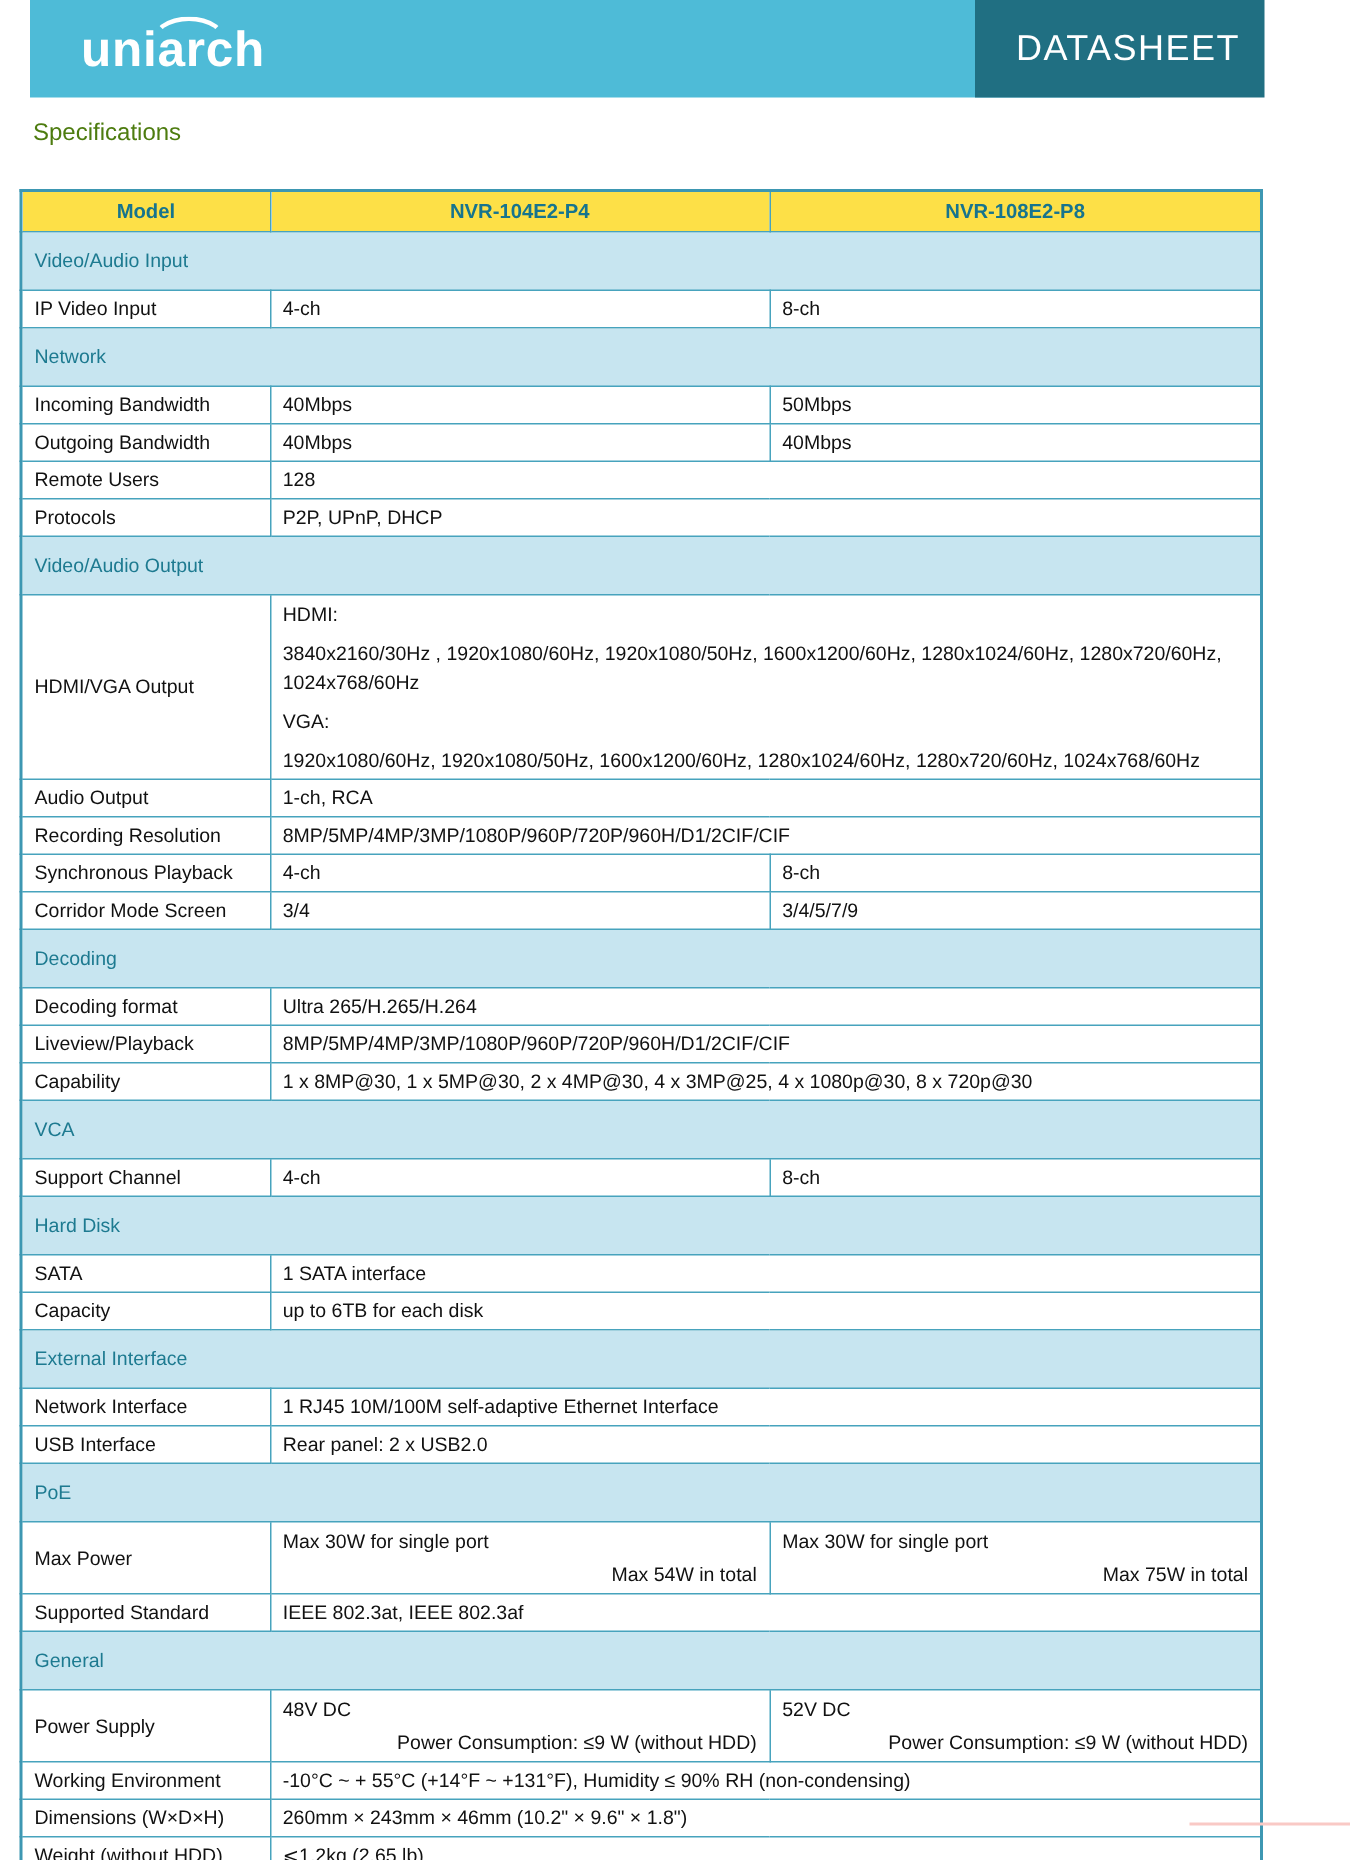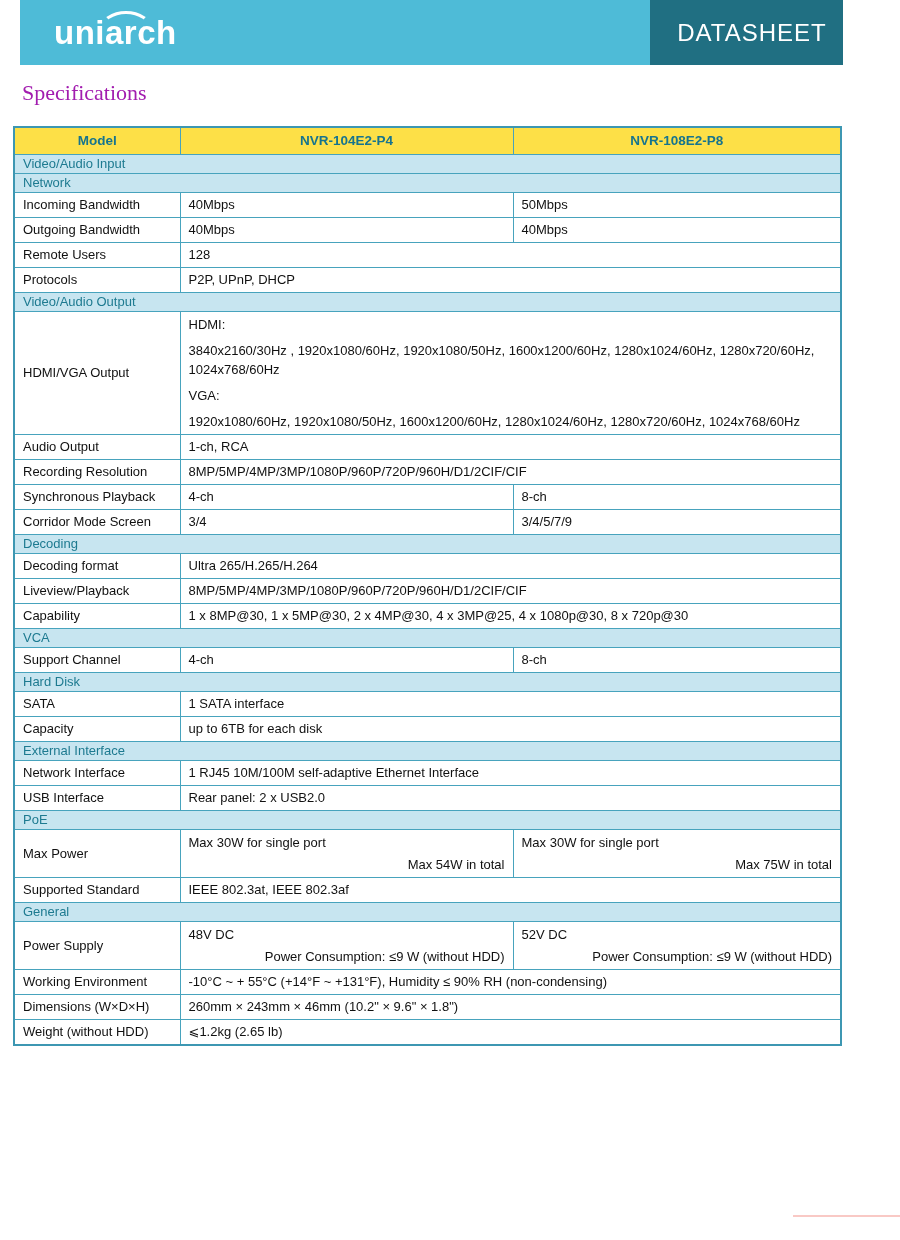--- a/index.html
+++ b/index.html
@@ -22,41 +22,41 @@
   }
   .datasheet-box{
     position:absolute;left:630px;top:0;width:182px;height:65px;
     background:#206f82;color:#ffffff;
     display:flex;align-items:center;justify-content:center;
     font-size:24px;letter-spacing:1px;padding-left:11px;
   }
   
   .page-title{
     position:absolute;left:22px;top:80px;
-    font-size:22px;color:#a21caf;font-weight:400;font-family:Liberation Serif, serif;
+    font-size:16px;color:#4d7c0f;font-weight:400;
   }
   
   table.spec{
     position:absolute;left:13px;top:126px;width:827px;
     border-collapse:collapse;table-layout:fixed;
     font-size:13px;color:#111;
     border:2px solid #3d97b2;
   }
   table.spec td{
     border:1px solid #47a3bd;
     padding:3px 8px;line-height:18px;vertical-align:middle;
     overflow:hidden;
   }
   tr.hdr td{
     background:#fde047;color:#16748e;font-weight:bold;text-align:center;
     font-size:13.5px;padding:4px 8px;
   }
   tr.section td{
     background:#c7e5f0;color:#1d7a90;font-weight:400;
-    padding:0 8px;line-height:18px;
+    padding:10px 8px;line-height:18px;
   }
   td.label{padding-left:8px;}
   .vline{line-height:19px;}
   .vgap{margin-top:7px;}
   .lgap{margin-top:3px;text-align:right;}
   
   .accent-line{
     position:absolute;left:793px;top:1215px;width:107px;height:2px;
     background:#f9c9c5;
   }
@@ -86,20 +86,25 @@
   <tbody>
       <tr class="hdr">
     <td>Model</td>
     <td>NVR-104E2-P4</td>
     <td>NVR-108E2-P8</td>
   </tr>
 
   <tr class="section">
     <td colspan="3">Video/Audio Input</td>
   </tr>
+  <tr>
+    <td class="label">IP Video Input</td>
+    <td>4-ch</td>
+    <td>8-ch</td>
+  </tr>
 
   <tr class="section">
     <td colspan="3">Network</td>
   </tr>
   <tr>
     <td class="label">Incoming Bandwidth</td>
     <td>40Mbps</td>
     <td>50Mbps</td>
   </tr>
   <tr>

